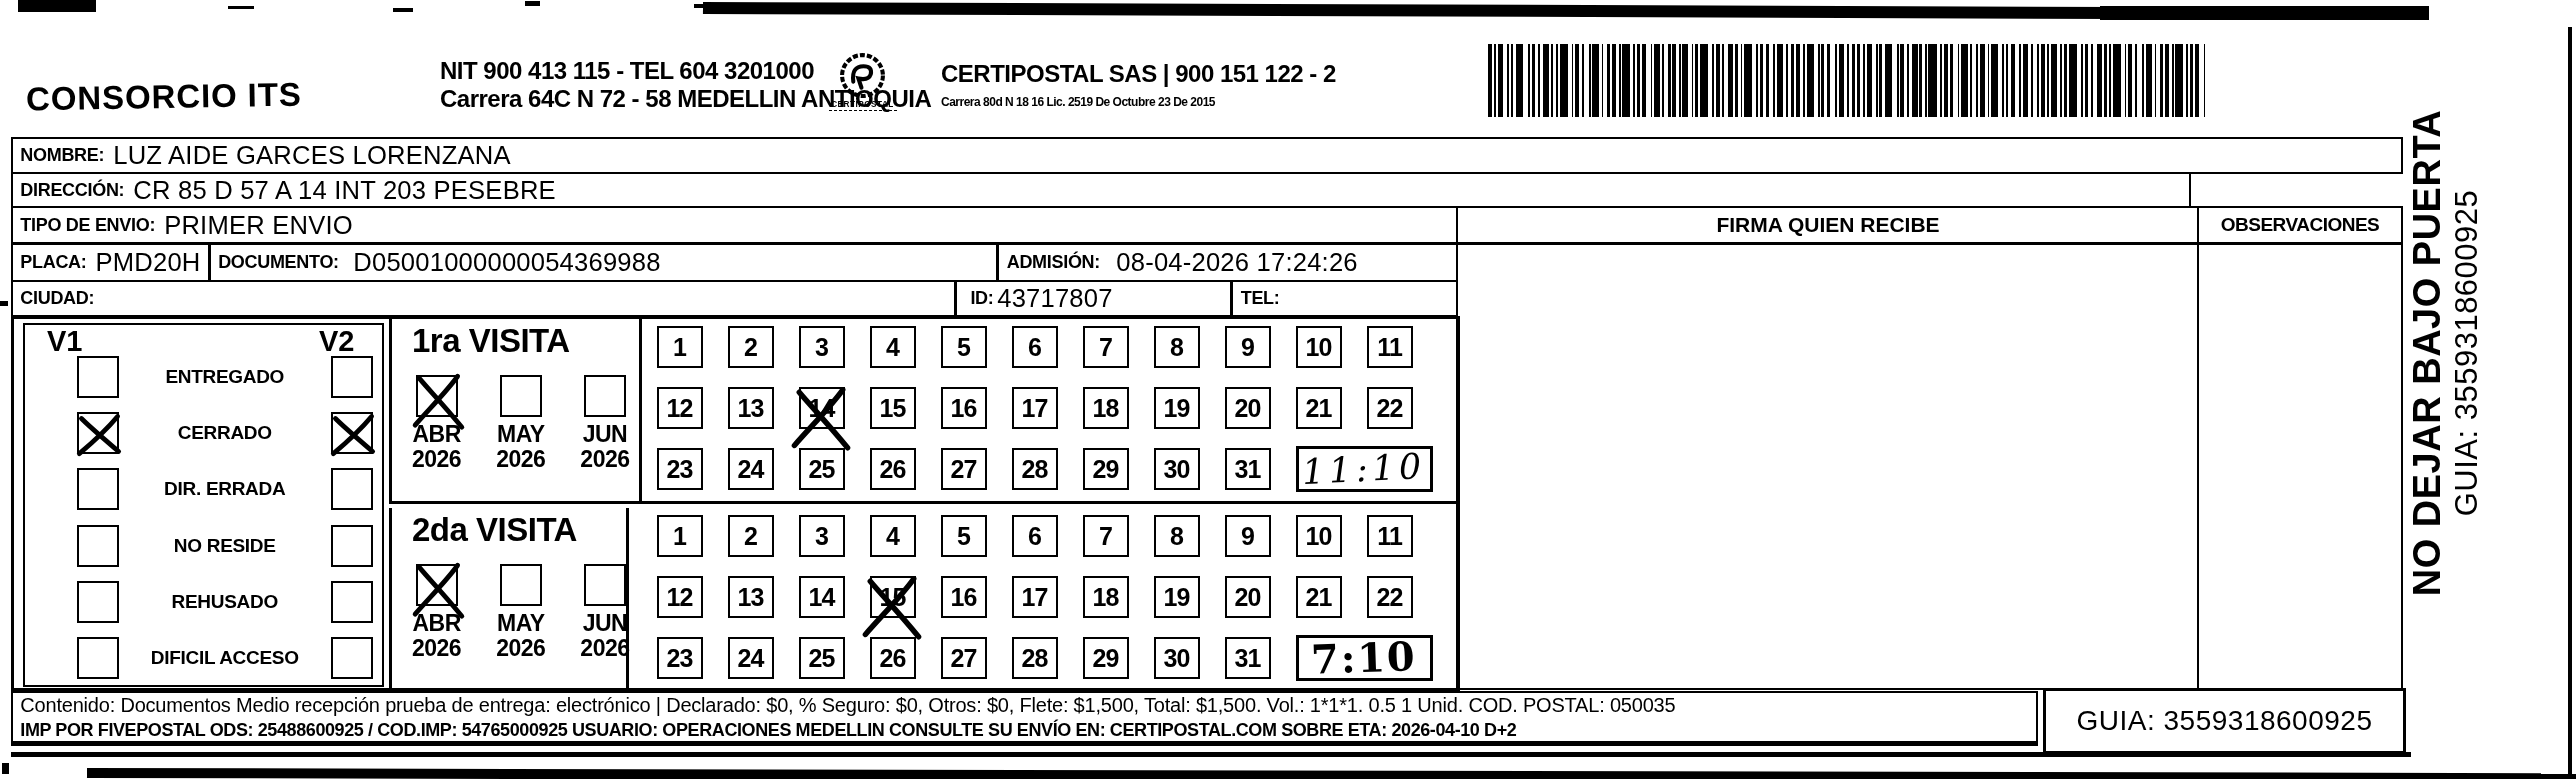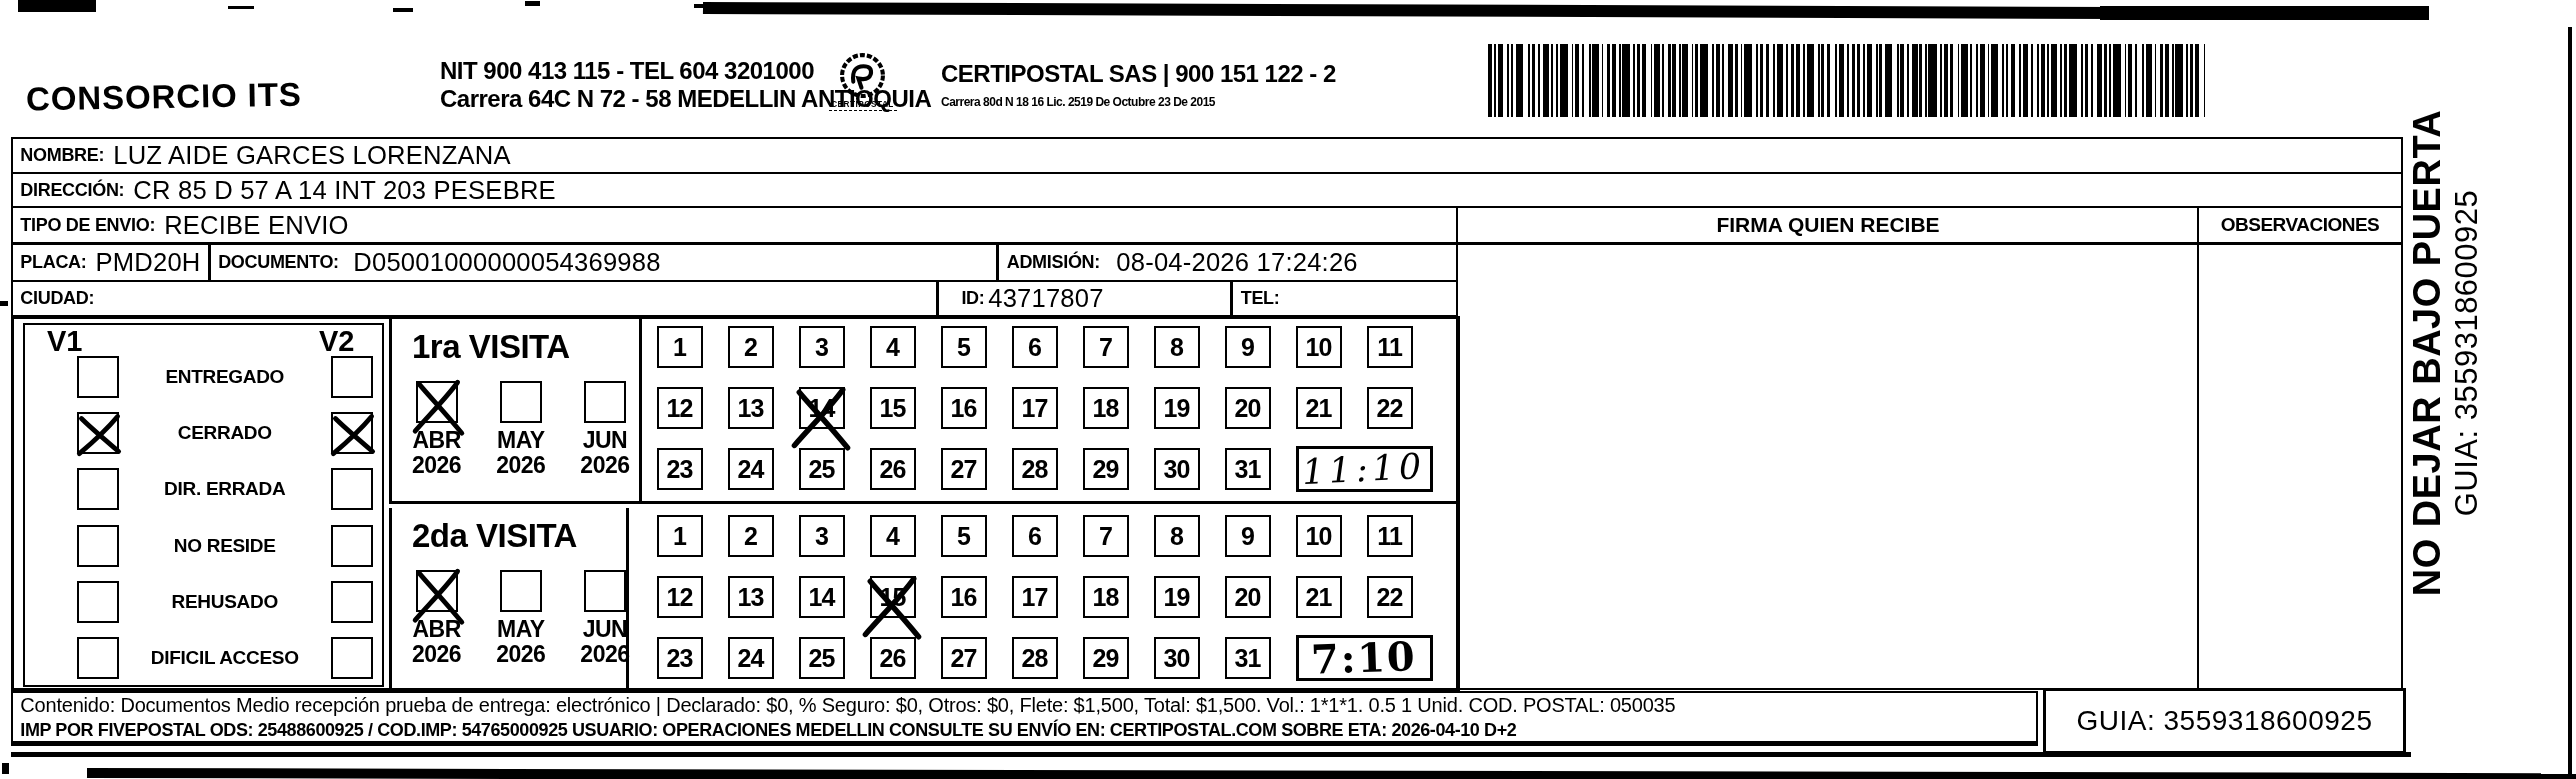--- a/index.html
+++ b/index.html
@@ -37,21 +37,21 @@
   .strows{position:absolute;left:0;right:0;top:31px;bottom:5.5px;display:flex;
           flex-direction:column;justify-content:space-between;padding:0 9px 0 15.5px;box-sizing:border-box;margin-left:36px;}
   .strow{display:flex;align-items:center;}
   .stlabel{flex:1;text-align:center;font-size:19px;font-weight:bold;letter-spacing:-0.3px;}
   .cb{width:42px;height:42px;border:2.7px solid #000;box-sizing:border-box;position:relative;flex:0 0 auto;}
   .cb svg{position:absolute;left:-4.6px;top:-4.6px;width:51px;height:51px;display:none;overflow:visible;}
   .cb.checked svg{display:block;}
 
   
   .visit-col{position:absolute;border-left:3.7px solid #000;border-right:3.7px solid #000;box-sizing:border-box;}
-  .vtitle{font-size:33px;font-weight:bold;letter-spacing:-0.5px;padding:9px 0 0 20px;}
+  .vtitle{font-size:33px;font-weight:bold;letter-spacing:-0.5px;padding:3px 0 0 20px;}
   .months{display:flex;gap:35px;padding:14.6px 0 0 20px;}
   .monthcol{display:flex;flex-direction:column;align-items:center;}
   .mlabel{font-size:23px;font-weight:bold;line-height:25px;margin-top:5.5px;letter-spacing:-0.5px;}
   .mlabel.yr{margin-top:0;}
 
   .grid-sec{position:absolute;box-sizing:border-box;padding:7.3px 0 0 14.6px;}
   .dayrow{display:flex;gap:25px;margin-bottom:19px;}
   .daycell{width:46px;height:42px;border:2.7px solid #000;box-sizing:border-box;display:flex;
            align-items:center;justify-content:center;font-size:25px;font-weight:bold;
            position:relative;flex:0 0 auto;letter-spacing:-0.9px;}
@@ -231,28 +231,28 @@
       <div style="width: 1.8px; margin-right: 1.8px;"></div>
       <div style="width: 2.7px; margin-right: 2.7px;"></div>
       <div style="width: 3.7px; margin-right: 4.6px;"></div>
       <div style="width: 1.8px; margin-right: 1.8px;"></div>
     </div>
 
   <div class="frow" style="left:11px;top:137px;width:2392px;height:37px;">
     <span class="flabel">NOMBRE:</span>
     <span class="fval">LUZ AIDE GARCES LORENZANA</span>
   </div>
-  <div class="frow" style="left:11px;top:172px;width:2392px;height:37px;">
+  <div class="frow" style="left:11px;top:172px;width:2180px;height:37px;">
     <span class="flabel">DIRECCIÓN:</span>
     <span class="fval">CR 85 D 57 A 14 INT 203 PESEBRE</span>
   </div>
 
   <div class="frow" style="left:11px;top:206px;width:1449px;height:38px;">
     <span class="flabel">TIPO DE ENVIO:</span>
-    <span class="fval">RECIBE ENVIO</span>
+    <span class="fval">PRIMER ENVIO</span>
   </div>
   <div class="frow" style="left:11px;top:243px;width:1449px;height:39px;padding:0;">
     <span style="display:flex;align-items:center;padding:0 7.3px;">
       <span class="flabel">PLACA:</span>
       <span class="fval">PMD20H</span>
     </span>
     <span class="cellsep" style="margin:0;"></span>
     <span style="display:flex;align-items:center;padding:0 7.3px;flex:1;">
       <span class="flabel">DOCUMENTO:</span>
       <span class="fval" style="margin-left:5.5px;">D05001000000054369988</span>
@@ -261,21 +261,21 @@
     <span style="display:flex;align-items:center;padding:0 7.3px;width:444px;">
       <span class="flabel">ADMISIÓN:</span>
       <span class="fval" style="margin-left:7.3px;">08-04-2026 17:24:26</span>
     </span>
   </div>
   <div class="frow" style="left:11px;top:280px;width:1449px;height:37px;padding:0;">
     <span style="display:flex;align-items:center;padding:0 7.3px;flex:1;">
       <span class="flabel">CIUDAD:</span>
     </span>
     <span class="cellsep" style="margin:0;"></span>
-    <span style="display:flex;align-items:center;padding:0 22px;width:247px;">
+    <span style="display:flex;align-items:center;padding:0 13px;width:247px;">
       <span class="flabel" style="margin-right:3.7px;">ID:</span>
       <span class="fval">43717807</span>
     </span>
     <span class="cellsep" style="margin:0;"></span>
     <span style="display:flex;align-items:center;padding:0 7.3px;width:210px;">
       <span class="flabel">TEL:</span>
       <span class="fval"></span>
     </span>
   </div>
 

